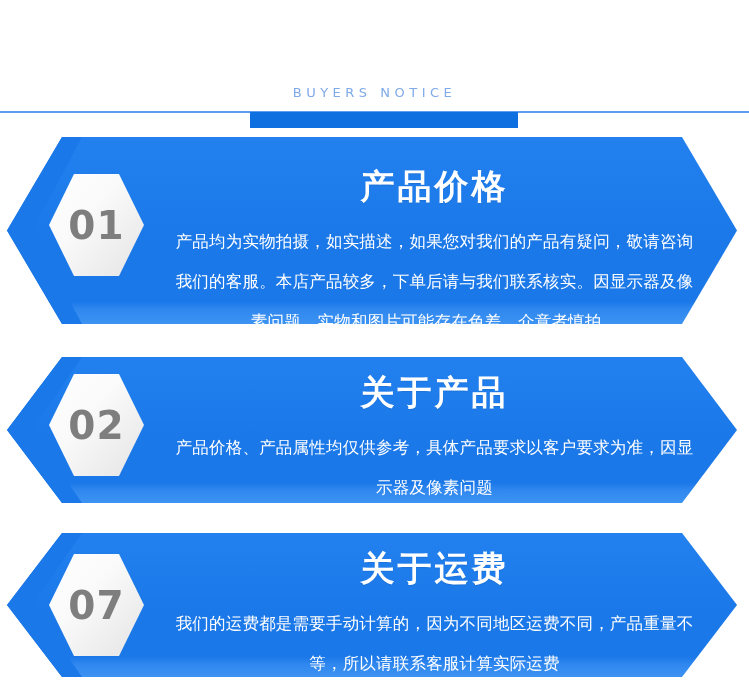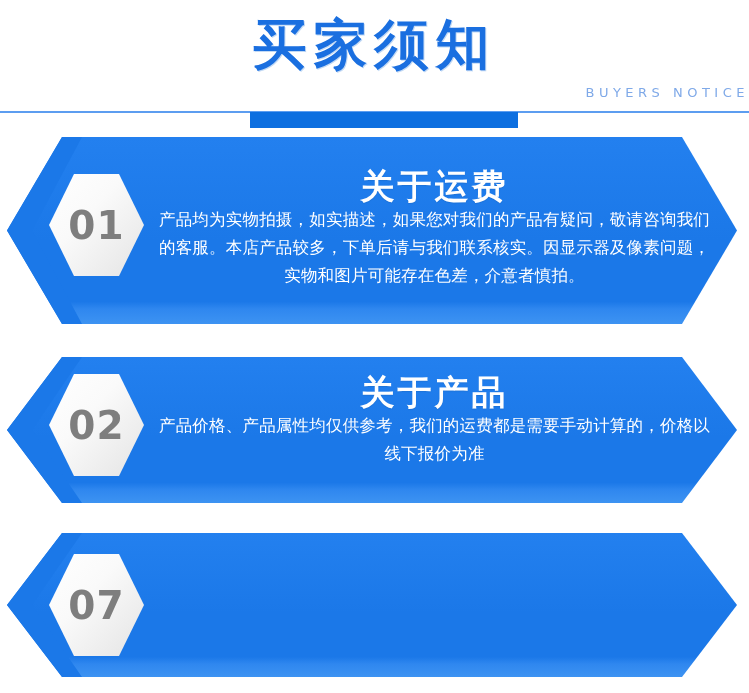--- a/index.html
+++ b/index.html
@@ -33,21 +33,21 @@
     letter-spacing: 7px;
     line-height: 66px;
     text-shadow: 1px 1px 0 rgba(120,170,230,0.45);
     white-space: nowrap;
   }
   .header-subtitle {
     position: absolute;
     top: 85px;
     left: 0;
     width: 749px;
-    text-align: right;
+    text-align: center;
     font-size: 13px;
     color: #7fa9e8;
     letter-spacing: 4.5px;
     font-weight: normal;
     white-space: nowrap;
   }
   .header-rule {
     position: absolute;
     top: 111px;
     left: 0;
@@ -118,22 +118,22 @@
     font-weight: bold;
     letter-spacing: 3px;
     line-height: 40px;
     margin: 0;
     white-space: nowrap;
     text-shadow: 0 1px 1px rgba(0,0,0,0.08);
   }
   .section-body {
     color: #ffffff;
     font-size: 16.5px;
-    line-height: 28px;
-    margin: 0;
+    line-height: 40px;
+    margin: 16px;
     font-weight: normal;
     letter-spacing: 0.2px;
   }
 
   
   #section-01 { height: 205px; }
   #section-01 .section-inner { padding-top: 38px; }
   #section-01 .badge { top: 44px; }
 
   #section-02 { height: 160px; margin-top: 17px; }
@@ -141,21 +141,20 @@
   #section-02 .badge { top: 22px; }
 
   #section-03 { height: 155px; margin-top: 18px; }
   #section-03 .section-inner { padding-top: 20px; }
   #section-03 .badge { top: 24px; }
 </style>
 </head>
 <body>
 
 <div class="header">
-  <div class="header-title">买家须知</div>
   <div class="header-subtitle">BUYERS NOTICE</div>
   <div class="header-rule"></div>
   <div class="header-bar"></div>
 </div>
 
 <div class="sections">
 
   <div class="section" id="section-01">
     <svg class="section-shape" viewBox="0 0 749 205" preserveAspectRatio="none">
       <defs>
@@ -177,21 +176,21 @@
             <stop offset="0%" stop-color="#ffffff"></stop>
             <stop offset="40%" stop-color="#fafafa"></stop>
             <stop offset="100%" stop-color="#e4e4e4"></stop>
           </linearGradient>
         </defs>
         <polygon points="27,2 72,2 97,53 72,104 27,104 2,53" fill="url(#hx1)"></polygon>
       </svg>
       <div class="badge-label">01</div>
     </div>
     <div class="section-inner">
-      <h2 class="section-title">关于运费</h2>
+      <h2 class="section-title">产品价格</h2>
       <p class="section-body">产品均为实物拍摄，如实描述，如果您对我们的产品有疑问，敬请咨询我们的客服。本店产品较多，下单后请与我们联系核实。因显示器及像素问题，实物和图片可能存在色差，介意者慎拍。</p>
     </div>
   </div>
 
   <div class="section" id="section-02">
     <svg class="section-shape" viewBox="0 0 749 160" preserveAspectRatio="none">
       <defs>
         <linearGradient id="bg2" x1="0" y1="0" x2="0" y2="1">
           <stop offset="0%" stop-color="#2380ef"></stop>
           <stop offset="55%" stop-color="#1b78e8"></stop>
@@ -211,21 +210,21 @@
             <stop offset="40%" stop-color="#fafafa"></stop>
             <stop offset="100%" stop-color="#e4e4e4"></stop>
           </linearGradient>
         </defs>
         <polygon points="27,2 72,2 97,53 72,104 27,104 2,53" fill="url(#hx2)"></polygon>
       </svg>
       <div class="badge-label">02</div>
     </div>
     <div class="section-inner">
       <h2 class="section-title">关于产品</h2>
-      <p class="section-body">产品价格、产品属性均仅供参考，我们的运费都是需要手动计算的，价格以线下报价为准</p>
+      <p class="section-body">产品价格、产品属性均仅供参考，具体产品要求以客户要求为准，因显示器及像素问题</p>
     </div>
   </div>
 
   <div class="section" id="section-03">
     <svg class="section-shape" viewBox="0 0 749 155" preserveAspectRatio="none">
       <defs>
         <linearGradient id="bg3" x1="0" y1="0" x2="0" y2="1">
           <stop offset="0%" stop-color="#2380ef"></stop>
           <stop offset="55%" stop-color="#1b78e8"></stop>
           <stop offset="86%" stop-color="#1b78e8"></stop>
@@ -242,15 +241,19 @@
           <linearGradient id="hx3" x1="0" y1="0" x2="1" y2="1">
             <stop offset="0%" stop-color="#ffffff"></stop>
             <stop offset="40%" stop-color="#fafafa"></stop>
             <stop offset="100%" stop-color="#e4e4e4"></stop>
           </linearGradient>
         </defs>
         <polygon points="27,2 72,2 97,53 72,104 27,104 2,53" fill="url(#hx3)"></polygon>
       </svg>
       <div class="badge-label">07</div>
     </div>
+    <div class="section-inner">
+      <h2 class="section-title">关于运费</h2>
+      <p class="section-body">我们的运费都是需要手动计算的，因为不同地区运费不同，产品重量不等，所以请联系客服计算实际运费</p>
+    </div>
   </div>
 
 </div>
 
 </body></html>

